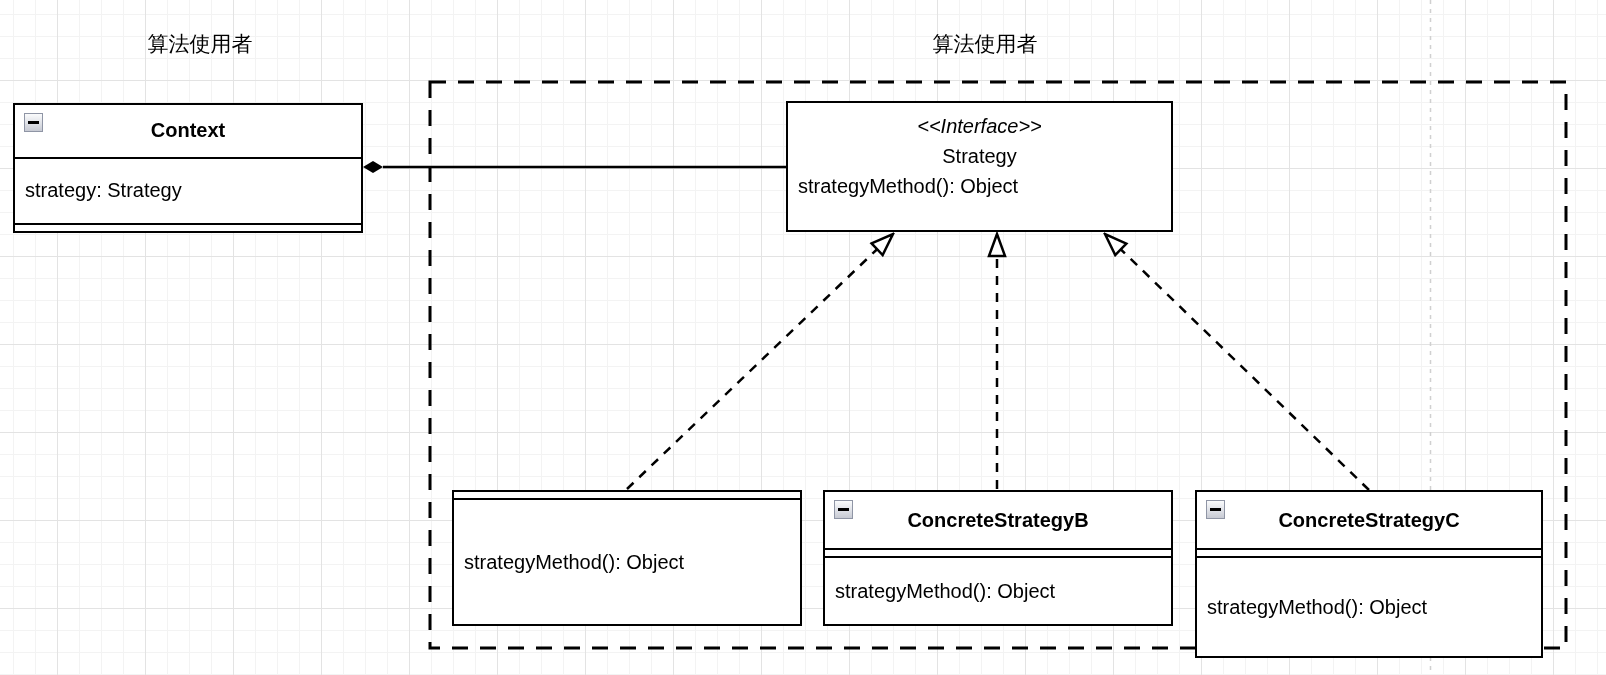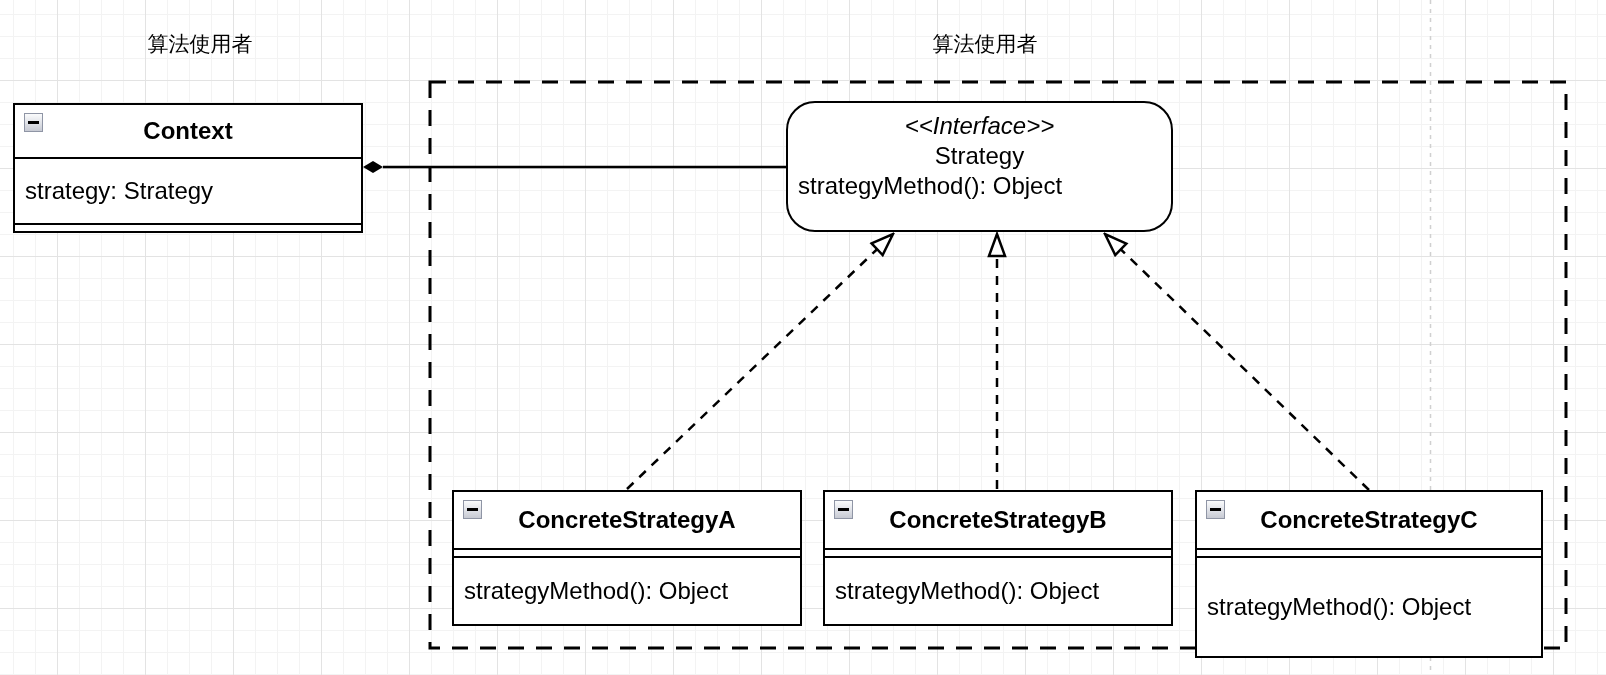--- a/index.html
+++ b/index.html
@@ -36,21 +36,21 @@
     white-space: nowrap;
     z-index: 3;
   }
   .uml-class {
     position: absolute;
     box-sizing: border-box;
     background: #ffffff;
     border: 2.5px solid #000000;
     display: flex;
     flex-direction: column;
-    font-size: 24px;
+    font-size: 20px;
     color: #000;
     z-index: 2;
   }
   .uml-header {
     position: relative;
     box-sizing: border-box;
     border-bottom: 2.5px solid #000;
     display: flex;
     align-items: center;
     justify-content: center;
@@ -149,33 +149,27 @@
           <span class="minus"></span>
         </span>
       <span class="uml-title">Context</span>
     </div>
     <div class="uml-attrs">
       <div class="line">strategy: Strategy</div>
     </div>
     <div class="uml-empty-bottom"></div>
   </div>
 
-  <div class="uml-class iface-box" style="left:786px; top:101px; width:387px; height:131px;border-radius:29px;">
+  <div class="uml-class iface-box" style="left:786px; top:101px; width:387px; height:131px;">
     <div class="iface-line iface-stereotype">&lt;&lt;Interface&gt;&gt;</div>
     <div class="iface-line iface-name">Strategy</div>
     <div class="iface-line iface-method">strategyMethod(): Object</div>
   </div>
 
   <div class="uml-class" style="left:452px; top:490px; width:350px; height:136px;">
-    <div class="uml-header" style="height:58px;">
-      <span class="collapse-btn">
-          <span class="minus"></span>
-        </span>
-      <span class="uml-title">ConcreteStrategyA</span>
-    </div>
     <div class="uml-empty-mid"></div>
     <div class="uml-methods">
       <div class="line">strategyMethod(): Object</div>
     </div>
   </div>
 
   <div class="uml-class" style="left:823px; top:490px; width:350px; height:136px;">
     <div class="uml-header" style="height:58px;">
       <span class="collapse-btn">
           <span class="minus"></span>

